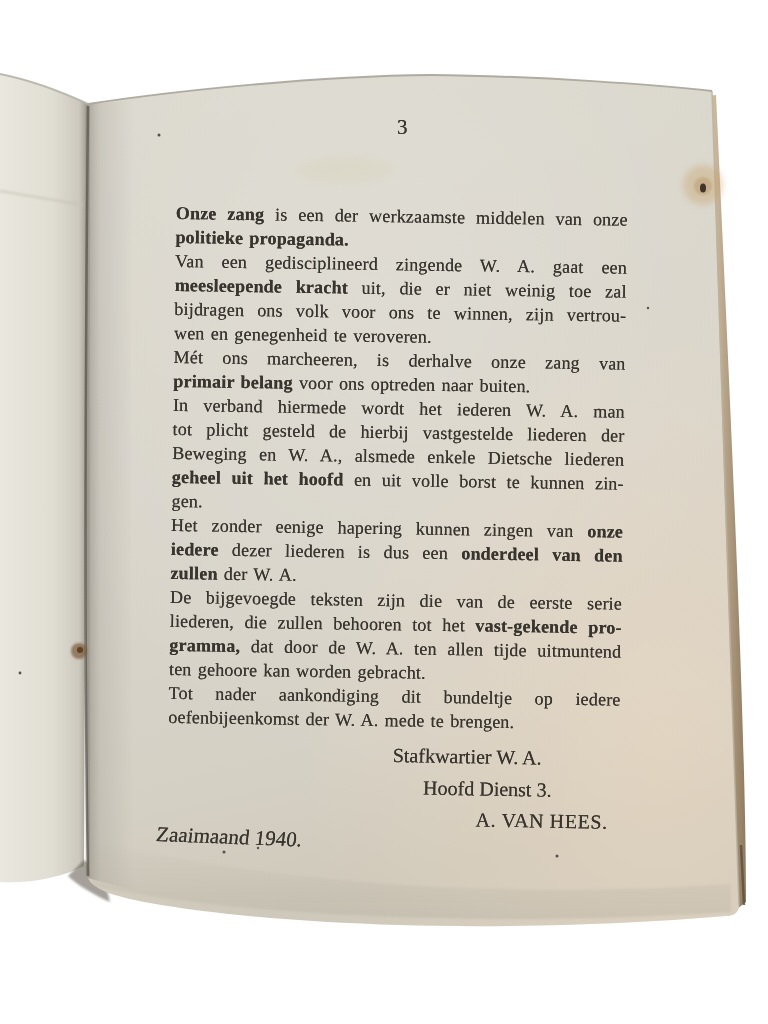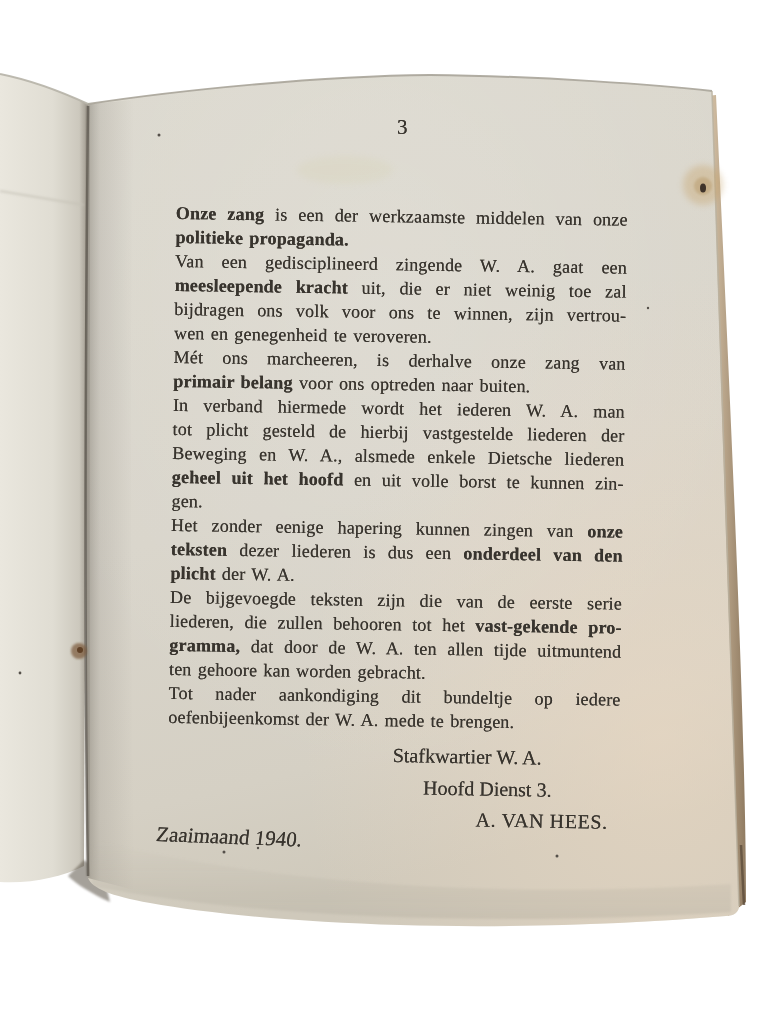--- a/index.html
+++ b/index.html
@@ -134,22 +134,22 @@
       <div class="bline just"><span>bijdragen ons volk voor ons te winnen, zijn vertrou-</span></div>
       <div class="bline"><span>wen en genegenheid te veroveren.</span></div>
       <div class="bline just"><span>Mét ons marcheeren, is derhalve onze zang van</span></div>
       <div class="bline"><span class="b">primair belang</span><span> voor ons optreden naar buiten.</span></div>
       <div class="bline just"><span>In verband hiermede wordt het iederen W. A. man</span></div>
       <div class="bline just"><span>tot plicht gesteld de hierbij vastgestelde liederen der</span></div>
       <div class="bline just"><span>Beweging en W. A., alsmede enkele Dietsche liederen</span></div>
       <div class="bline just"><span class="b">geheel uit het hoofd</span><span> en uit volle borst te kunnen zin-</span></div>
       <div class="bline"><span>gen.</span></div>
       <div class="bline just"><span>Het zonder eenige hapering kunnen zingen van </span><span class="b">onze</span></div>
-      <div class="bline just"><span class="b">teksten</span><span> dezer liederen is dus een </span><span class="b">onderdeel van den</span></div>
-      <div class="bline"><span class="b">plicht</span><span> der W. A.</span></div>
+      <div class="bline just"><span class="b">iedere</span><span> dezer liederen is dus een </span><span class="b">onderdeel van den</span></div>
+      <div class="bline"><span class="b">zullen</span><span> der W. A.</span></div>
       <div class="bline just"><span>De bijgevoegde teksten zijn die van de eerste serie</span></div>
       <div class="bline just"><span>liederen, die zullen behooren tot het </span><span class="b">vast-gekende pro-</span></div>
       <div class="bline just"><span class="b">gramma,</span><span> dat door de W. A. ten allen tijde uitmuntend</span></div>
       <div class="bline"><span>ten gehoore kan worden gebracht.</span></div>
       <div class="bline just"><span>Tot nader aankondiging dit bundeltje op iedere</span></div>
       <div class="bline"><span>oefenbijeenkomst der W. A. mede te brengen.</span></div>
     </div>
 
   <div class="txt sig-block">
     <div class="sig-line sig-1">Stafkwartier W. A.</div>

